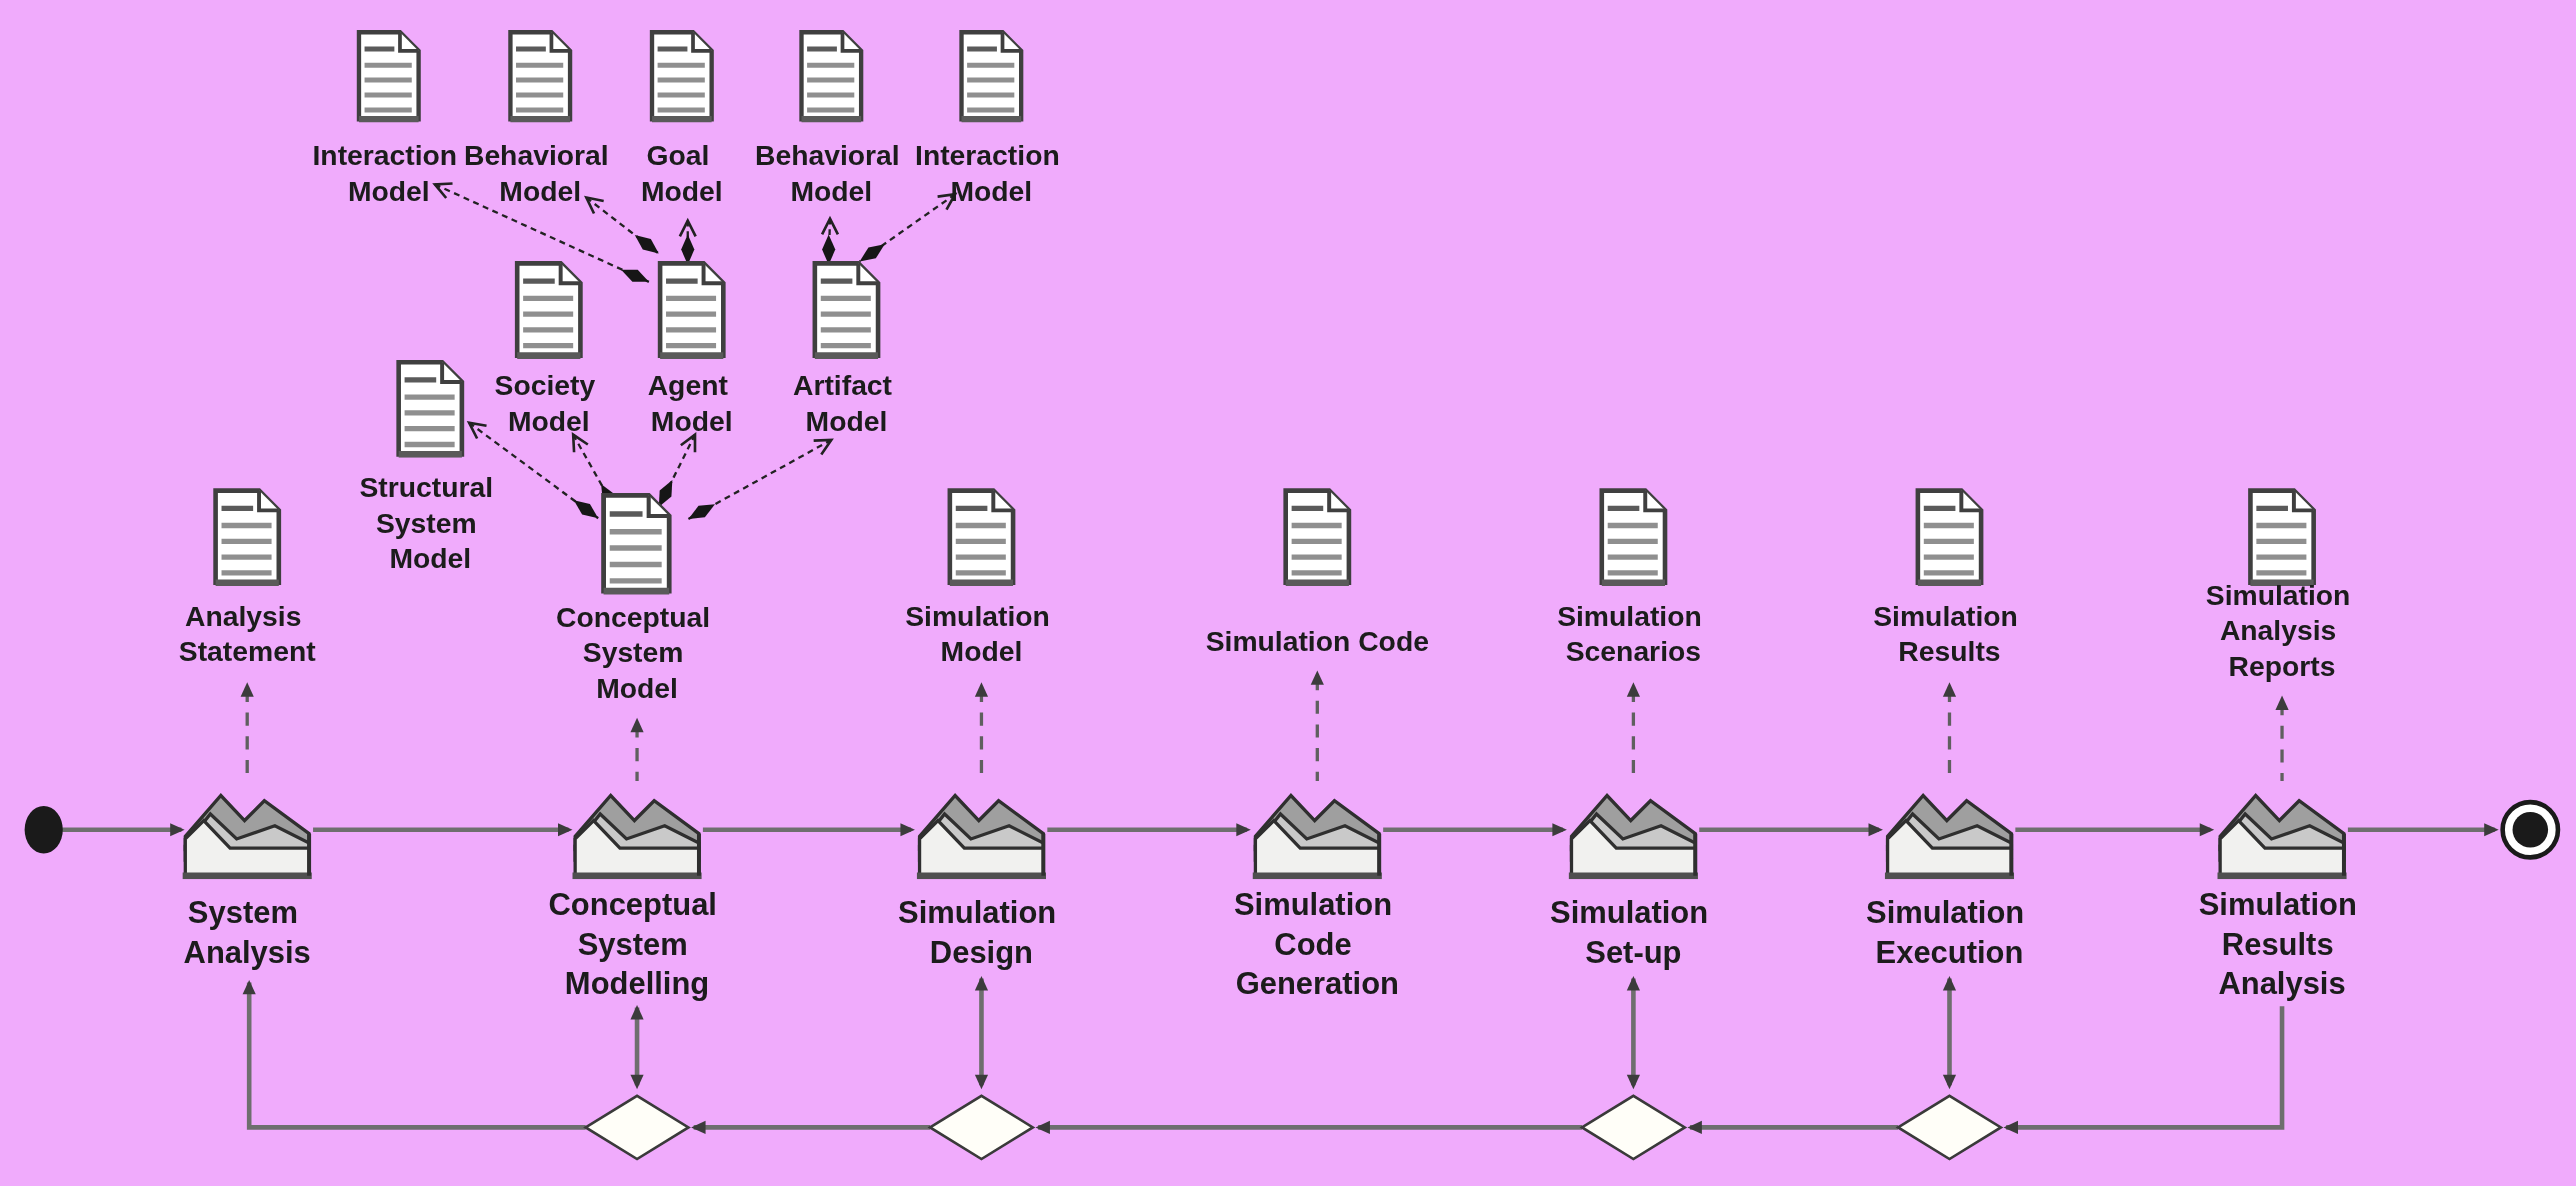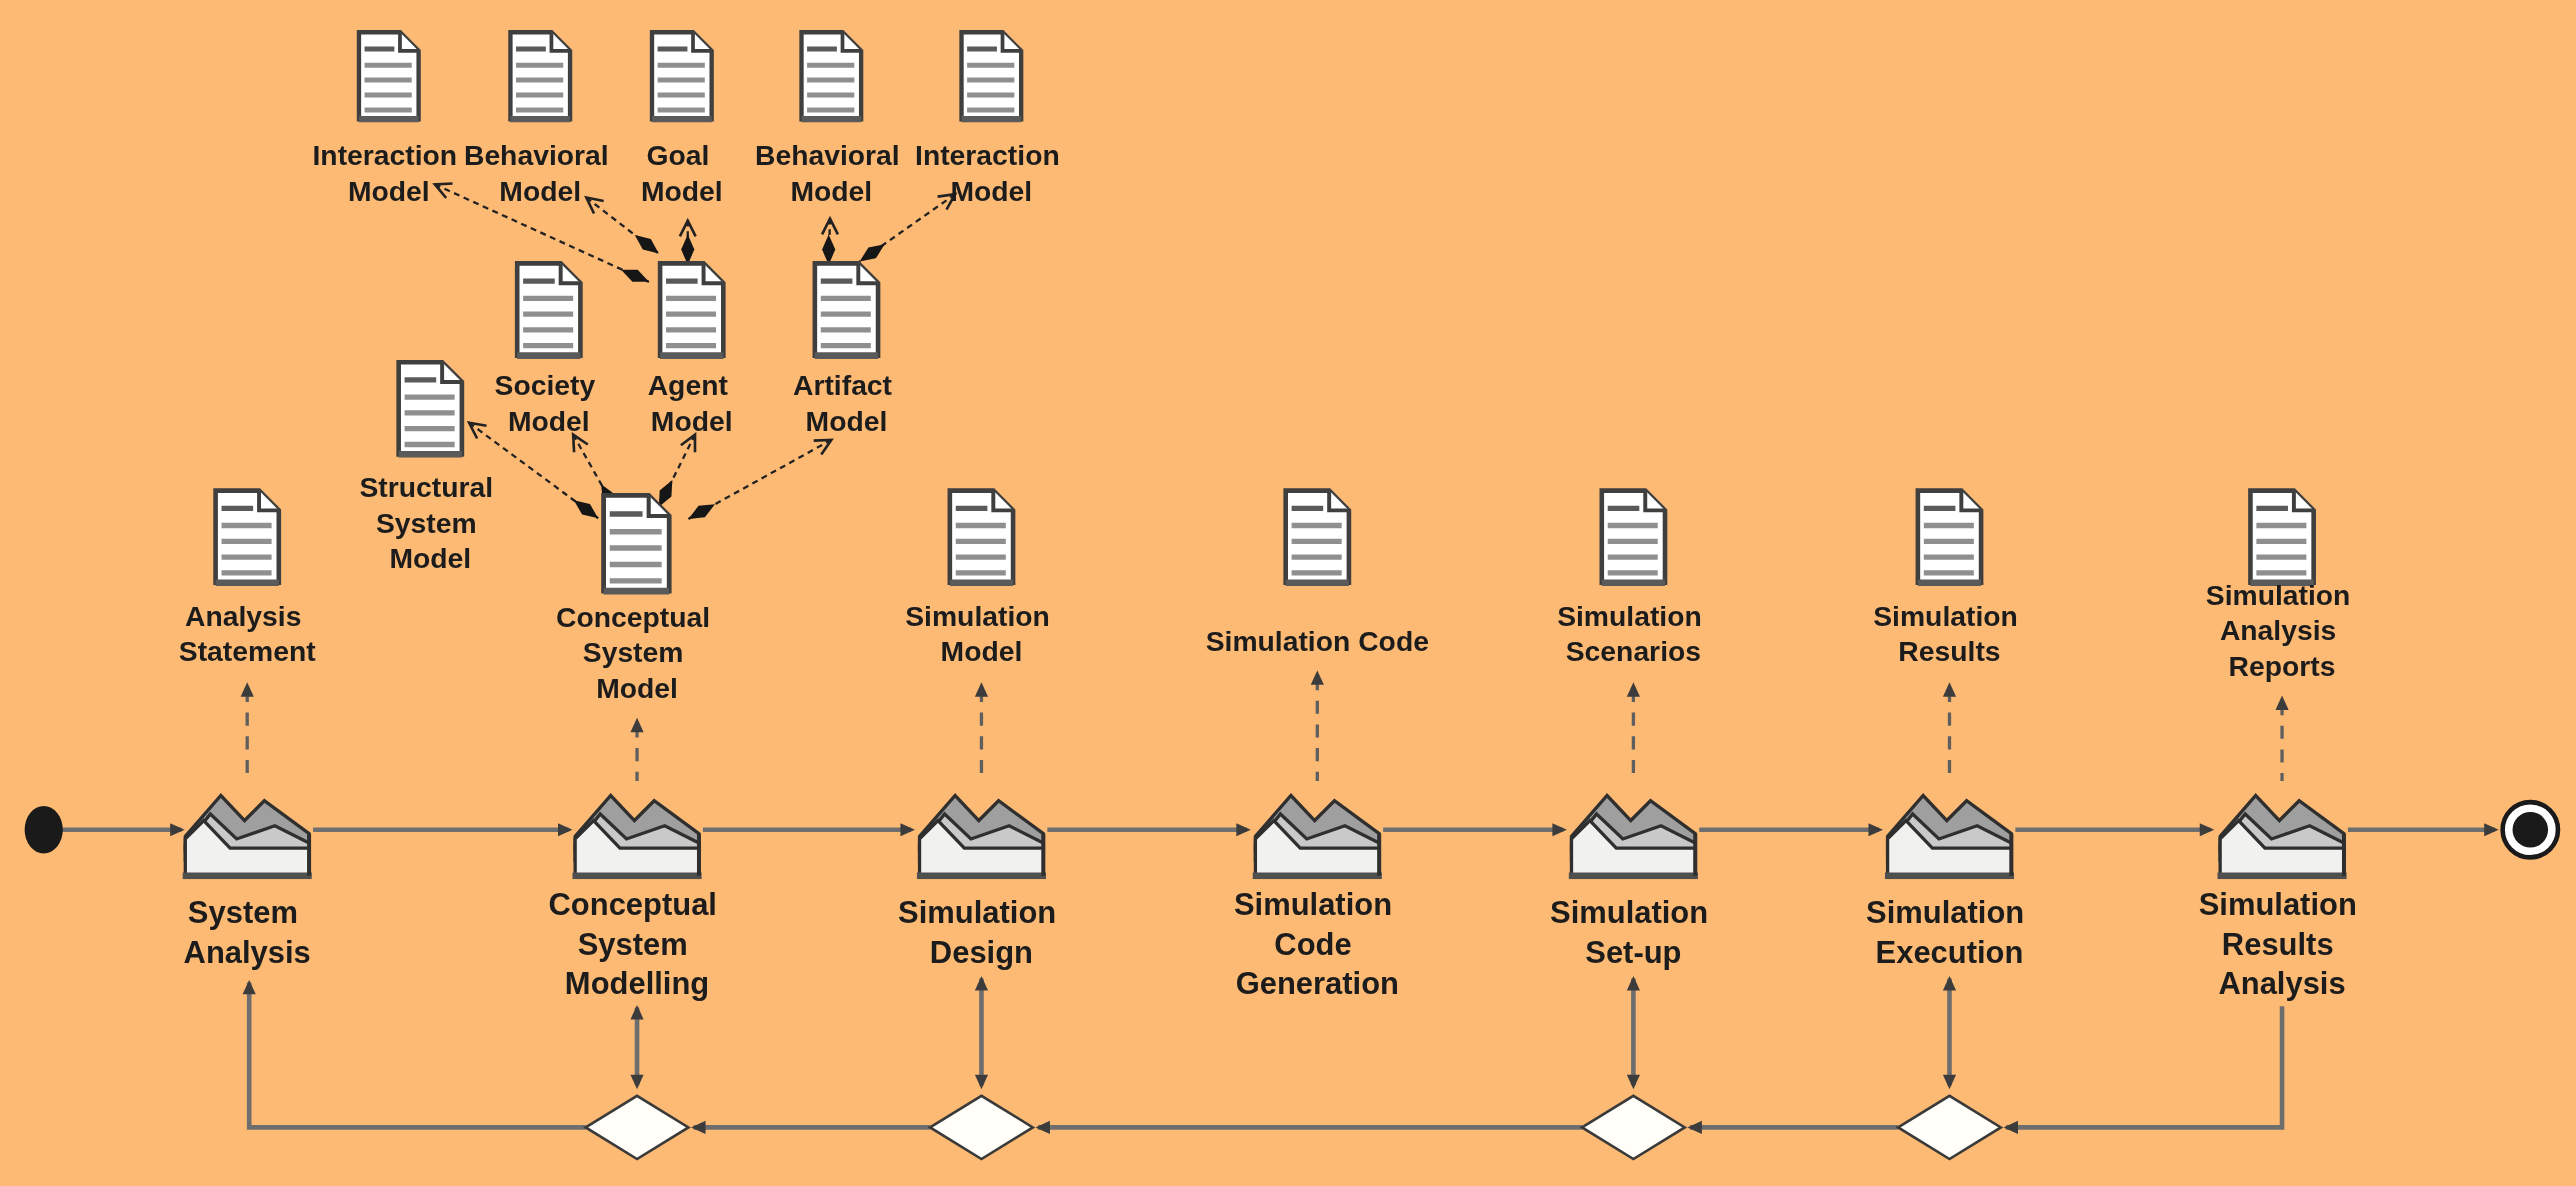--- a/index.html
+++ b/index.html
@@ -1,16 +1,16 @@
 <!DOCTYPE html>
 <html style="font-size:10.5px"><head>
 <meta charset="utf-8">
 <style>
   html,body{margin:0;padding:0;background:#ffffff;}
-  .stage{position:relative;width:2576px;height:1186px;background:#fdba74;overflow:hidden;}
+  .stage{position:relative;width:2576px;height:1186px;background:#f0abfc;overflow:hidden;}
   svg{display:block;}
   text{font-family:"Liberation Sans","DejaVu Sans",sans-serif;font-weight:bold;}
   .act-label{font-size:47px;}
   .doc-label{font-size:43px;}
   .flow{fill:none;stroke-width:7;}
   .dashedflow{fill:none;stroke-width:5;stroke-dasharray:20 16;}
   .comp{fill:none;stroke-width:3.5;stroke-dasharray:9 7;}
   .decision{stroke-width:4;}
 </style>
 </head>

